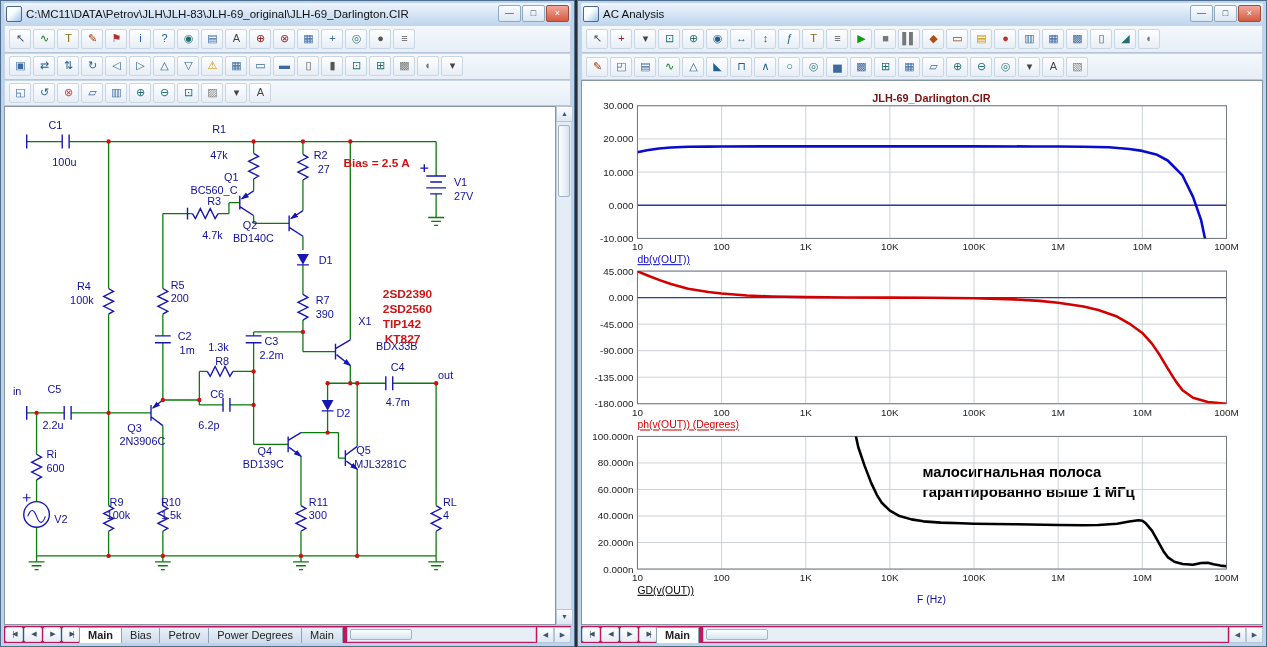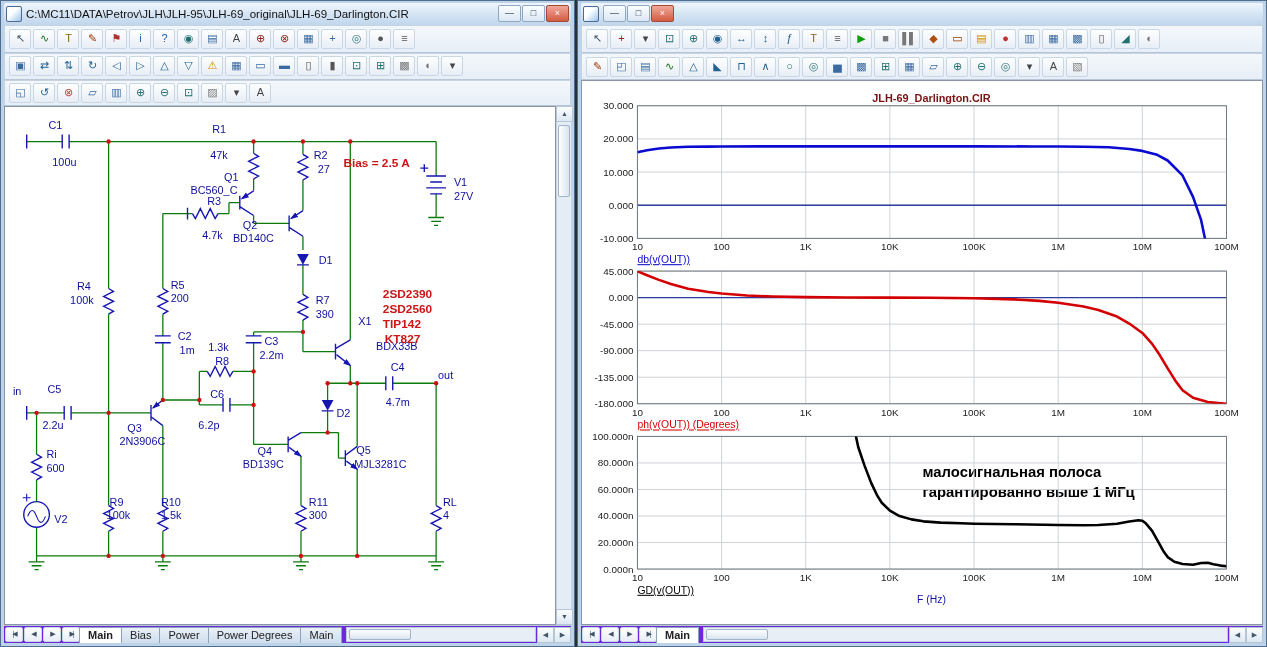--- a/index.html
+++ b/index.html
@@ -27,21 +27,21 @@
        border-radius:2px;margin:0 0 0 2px;overflow:hidden;cursor:default;letter-spacing:-1px}
   .canvas-row{flex:1 1 auto;display:flex;min-height:0}
   .canvas{flex:1 1 auto;background:#fff;border:1px solid #8896a6;position:relative;overflow:hidden}
   .canvas svg{display:block;width:100%;height:100%}
   .vscroll{width:15px;display:flex;flex-direction:column;background:#e4ecf5}
   .sbtn{height:14px;width:15px;font-size:7px;line-height:13px;text-align:center;color:#44586c;
         border:1px solid #b7c6d6;background:linear-gradient(#fbfdfe,#dde8f2)}
   .vtrack{flex:1;position:relative;border-left:1px solid #c5d2e0}
   .vthumb{position:absolute;left:1px;right:1px;top:3px;height:70px;border:1px solid #9fb4c9;
           border-radius:2px;background:linear-gradient(90deg,#fdfeff,#d8e4f0)}
-  .tabbar{height:17px;display:flex;align-items:flex-end;background:#6d28d9;border-top:1px solid #b9c8d8;
+  .tabbar{height:17px;display:flex;align-items:flex-end;background:#be185d;border-top:1px solid #b9c8d8;
           font-size:11px;color:#222}
   .navbtns{display:flex;align-items:center;height:100%}
   .navbtns .tbi{width:16px;height:13px;line-height:12px;font-size:7px;margin:0 0 0 1px;letter-spacing:-2px}
   .tab{padding:0 8px;height:15px;line-height:14px;border:1px solid #8fa3b8;border-bottom:none;
        background:linear-gradient(#e9f0f8,#cfdded);margin-left:-1px;white-space:nowrap}
   .tab.active{background:#fff;font-weight:bold}
   .htrack{flex:1;height:13px;margin:1px 1px 1px 4px;background:#e7eef6;border:1px solid #bccbdb;position:relative}
   .hthumb{position:absolute;top:1px;bottom:1px;left:2px;width:60px;border:1px solid #9fb4c9;border-radius:2px;
           background:linear-gradient(#fdfeff,#d8e4f0)}
   
@@ -53,21 +53,21 @@
   .pxlabel{font-family:"Liberation Sans",sans-serif;font-size:10.5px;fill:#1111aa}
   .annot{font-family:"Liberation Sans",sans-serif;font-size:15px;font-weight:bold;fill:#000}
   .serlabel{font-family:"Liberation Sans",sans-serif;font-size:10.5px;text-decoration:underline}
 </style>
 </head>
 <body>
 
 <div class="win" id="left-window">
   <div class="titlebar">
     <span class="doc-ico"></span>
-    <span class="title-text">C:\MC11\DATA\Petrov\JLH\JLH-95\JLH-69_original\JLH-69_Darlington.CIR</span>
+    <span class="title-text">C:\MC11\DATA\Petrov\JLH\JLH-83\JLH-69_original\JLH-69_Darlington.CIR</span>
     <span class="winbtns">
       <span class="wbtn">—</span>
       <span class="wbtn">□</span>
       <span class="wbtn close">×</span>
     </span>
   </div>
   <div class="toolbar">
       <span class="tbi">↖</span>
       <span class="tbi" style="color: rgb(26, 122, 26);">∿</span>
       <span class="tbi" style="color: rgb(138, 106, 16);">T</span>
@@ -257,34 +257,35 @@
 
   <div class="tabbar">
     <span class="navbtns">
         <span class="tbi">|◀</span>
         <span class="tbi">◀</span>
         <span class="tbi">▶</span>
         <span class="tbi">▶|</span>
       </span>
     <span class="tab active">Main</span>
     <span class="tab">Bias</span>
-    <span class="tab">Power</span>
+    <span class="tab">Petrov</span>
     <span class="tab">Power Degrees</span>
     <span class="tab">Main</span>
     <span class="htrack">
         <span class="hthumb"></span>
       </span>
     <span class="sbtn">◀</span>
     <span class="sbtn">▶</span>
   </div>
 </div>
 
 <div class="win" id="right-window">
   <div class="titlebar">
     <span class="doc-ico"></span>
+    <span class="title-text">AC Analysis</span>
     <span class="winbtns">
       <span class="wbtn">—</span>
       <span class="wbtn">□</span>
       <span class="wbtn close">×</span>
     </span>
   </div>
   <div class="toolbar">
       <span class="tbi">↖</span>
       <span class="tbi" style="color: rgb(154, 32, 32);">+</span>
       <span class="tbi" style="color: rgb(68, 68, 68);">▾</span>

